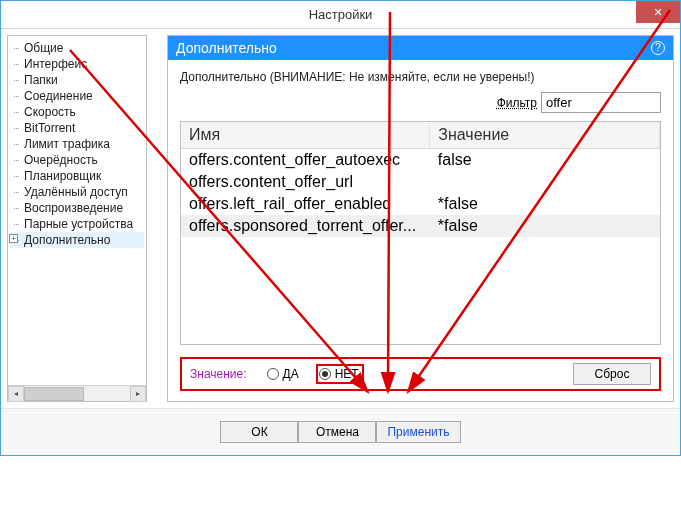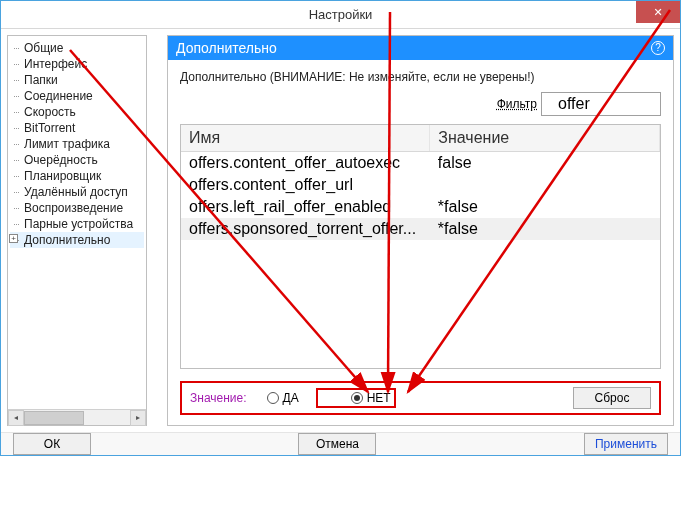--- a/index.html
+++ b/index.html
@@ -164,23 +164,23 @@
   .filter-row {
     display: flex;
     justify-content: flex-end;
     align-items: center;
     gap: 4px;
   }
   .filter-row label { text-decoration: underline dotted; }
   .filter-row input {
     width: 120px;
     border: 1px solid #a0a0a0;
-    padding: 2px 16px;
+    padding: 2px 4px;
     font-family: inherit;
-    font-size: 16px;
+    font-size: 13px;
   }
   .table-wrap {
     border: 1px solid #bfbfbf;
     flex: 1;
     min-height: 0;
   }
   table {
     width: 100%;
     border-collapse: collapse;
     font-size: 16px;
@@ -229,38 +229,36 @@
     position: absolute;
     left: 2px; top: 2px;
     width: 6px; height: 6px;
     background: #333;
     border-radius: 50%;
   }
   .radio.sel-outline {
     outline: 2px solid #d00;
     outline-offset: 1px;
     padding-right: 2px;
-    padding-left: 32px;
   }
   .spacer { flex: 1; }
   .btn {
     min-width: 78px;
     padding: 3px 10px;
     background: #f0f0f0;
     border: 1px solid #a8a8a8;
     font-family: inherit;
     font-size: 12px;
     cursor: pointer;
   }
   .btn:disabled { color: #1d4ed8; cursor: default; }
   .footer {
-    padding: 0 12px;
-    display: flex;
-    justify-content: space-between;
-    gap: 8px;
+    padding: 12px 12px;
+    display: flex;
+    justify-content: center;
     border-top: 1px solid #e5e5e5;
     background: #f8f8f8;
   }
   svg.overlay {
     position: absolute;
     left: 0; top: 0;
     width: 681px; height: 508px;
     pointer-events: none;
   }
 </style>

